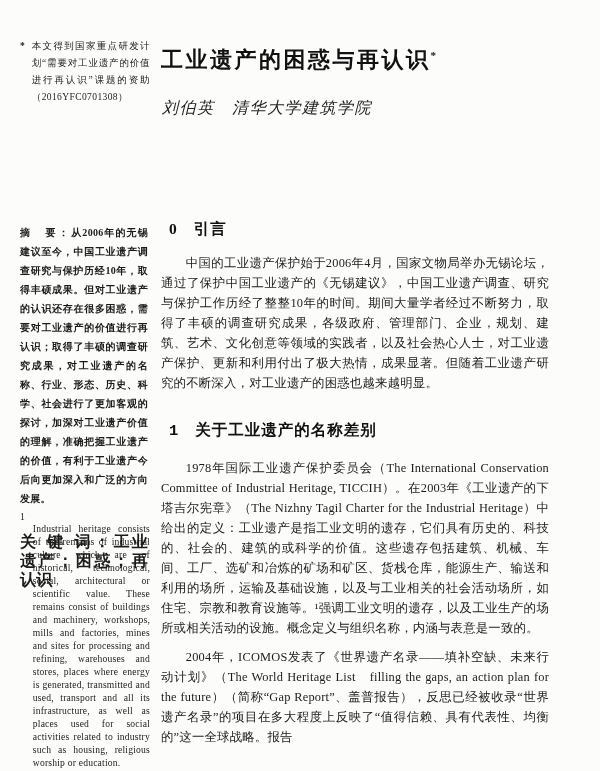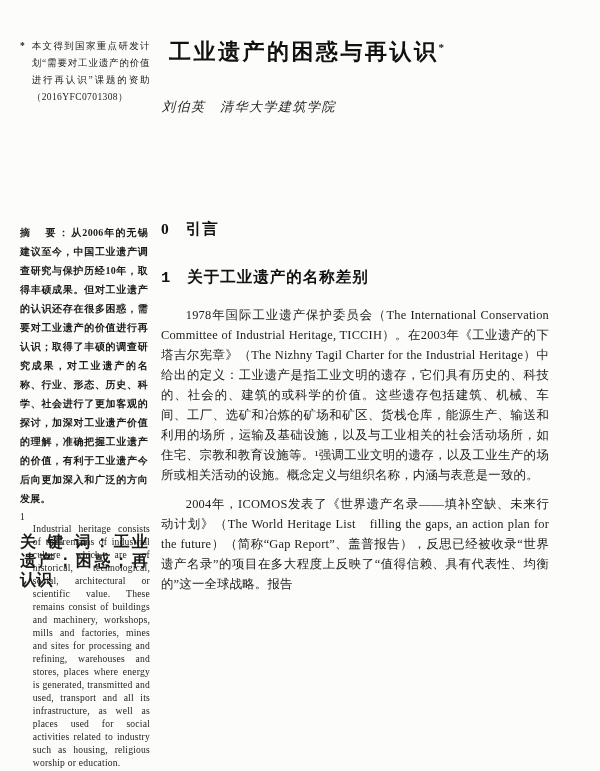--- a/index.html
+++ b/index.html
@@ -41,38 +41,37 @@
   .en-footnote {
     position: absolute; left: 20px; top: 510px; width: 130px;
     display: flex; gap: 8px;
     font-size: 9.6px; line-height: 13px;
   }
   .en-footnote .num { flex: 0 0 auto; }
   .en-footnote .txt { flex: 1; text-align: justify; letter-spacing: 0.2px; margin-top: 12px; }
 
   
   .article-title {
-    position: absolute; left: 161px; top: 22px; width: 400px;
+    position: absolute; left: 161px; top: 30px; width: 400px;
     font-size: 22px; font-weight: 800; letter-spacing: 2.5px;
     color: #111;
-    margin-left: 8px;
   }
   .article-title sup { font-size: 11px; letter-spacing: 0; }
   .author-line {
     position: absolute; left: 162px; top: 98px; width: 380px;
-    font-size: 13px; font-style: italic; letter-spacing: 1.5px;
+    font-size: 16px; font-style: italic; letter-spacing: 1.5px;
     color: #1e1e1e;
   }
 
   .main-body {
     position: absolute; left: 161px; top: 219px; width: 388px;
   }
   .sec-heading {
     font-size: 15.5px; font-weight: 800; letter-spacing: 1px;
-    margin: 0 0 13px 0; color: #111;
+    margin: 0 0 13px 8px; color: #111;
   }
   .sec-heading .sec-num { margin-right: 16px; }
   .sec-heading.second { margin-top: 27px; margin-bottom: 17px; font-family: Liberation Mono, monospace; }
   .main-body p {
     margin: 0;
     font-size: 12.4px; line-height: 20px;
     text-indent: 2em; text-align: justify;
     letter-spacing: 0.2px;
   }
   .main-body p.spaced { margin-top: 9px; }
@@ -98,20 +97,21 @@
   </div>
 
   <h1 class="article-title"><span>工业遗产的困惑与再认识</span><sup>*</sup></h1>
 
   <div class="author-line">刘伯英　清华大学建筑学院</div>
 
   <div class="main-body">
 
     <h2 class="sec-heading"><span class="sec-num">0</span><span>引言</span></h2>
 
+    <p>中国的工业遗产保护始于2006年4月，国家文物局举办无锡论坛，通过了保护中国工业遗产的《无锡建议》，中国工业遗产调查、研究与保护工作历经了整整10年的时间。期间大量学者经过不断努力，取得了丰硕的调查研究成果，各级政府、管理部门、企业，规划、建筑、艺术、文化创意等领域的实践者，以及社会热心人士，对工业遗产保护、更新和利用付出了极大热情，成果显著。但随着工业遗产研究的不断深入，对工业遗产的困惑也越来越明显。</p>
 
     <h2 class="sec-heading second"><span class="sec-num">1</span><span>关于工业遗产的名称差别</span></h2>
 
     <p>1978年国际工业遗产保护委员会（The International Conservation Committee of Industrial Heritage, TICCIH）。在2003年《工业遗产的下塔吉尔宪章》（The Nizhny Tagil Charter for the Industrial Heritage）中给出的定义：工业遗产是指工业文明的遗存，它们具有历史的、科技的、社会的、建筑的或科学的价值。这些遗存包括建筑、机械、车间、工厂、选矿和冶炼的矿场和矿区、货栈仓库，能源生产、输送和利用的场所，运输及基础设施，以及与工业相关的社会活动场所，如住宅、宗教和教育设施等。¹强调工业文明的遗存，以及工业生产的场所或相关活动的设施。概念定义与组织名称，内涵与表意是一致的。</p>
     <p class="spaced">2004年，ICOMOS发表了《世界遗产名录——填补空缺、未来行动计划》（The World Heritage List　filling the gaps, an action plan for the future）（简称“Gap Report”、盖普报告），反思已经被收录“世界遗产名录”的项目在多大程度上反映了“值得信赖、具有代表性、均衡的”这一全球战略。报告</p>
 
   </div>
 
 </div>
 

